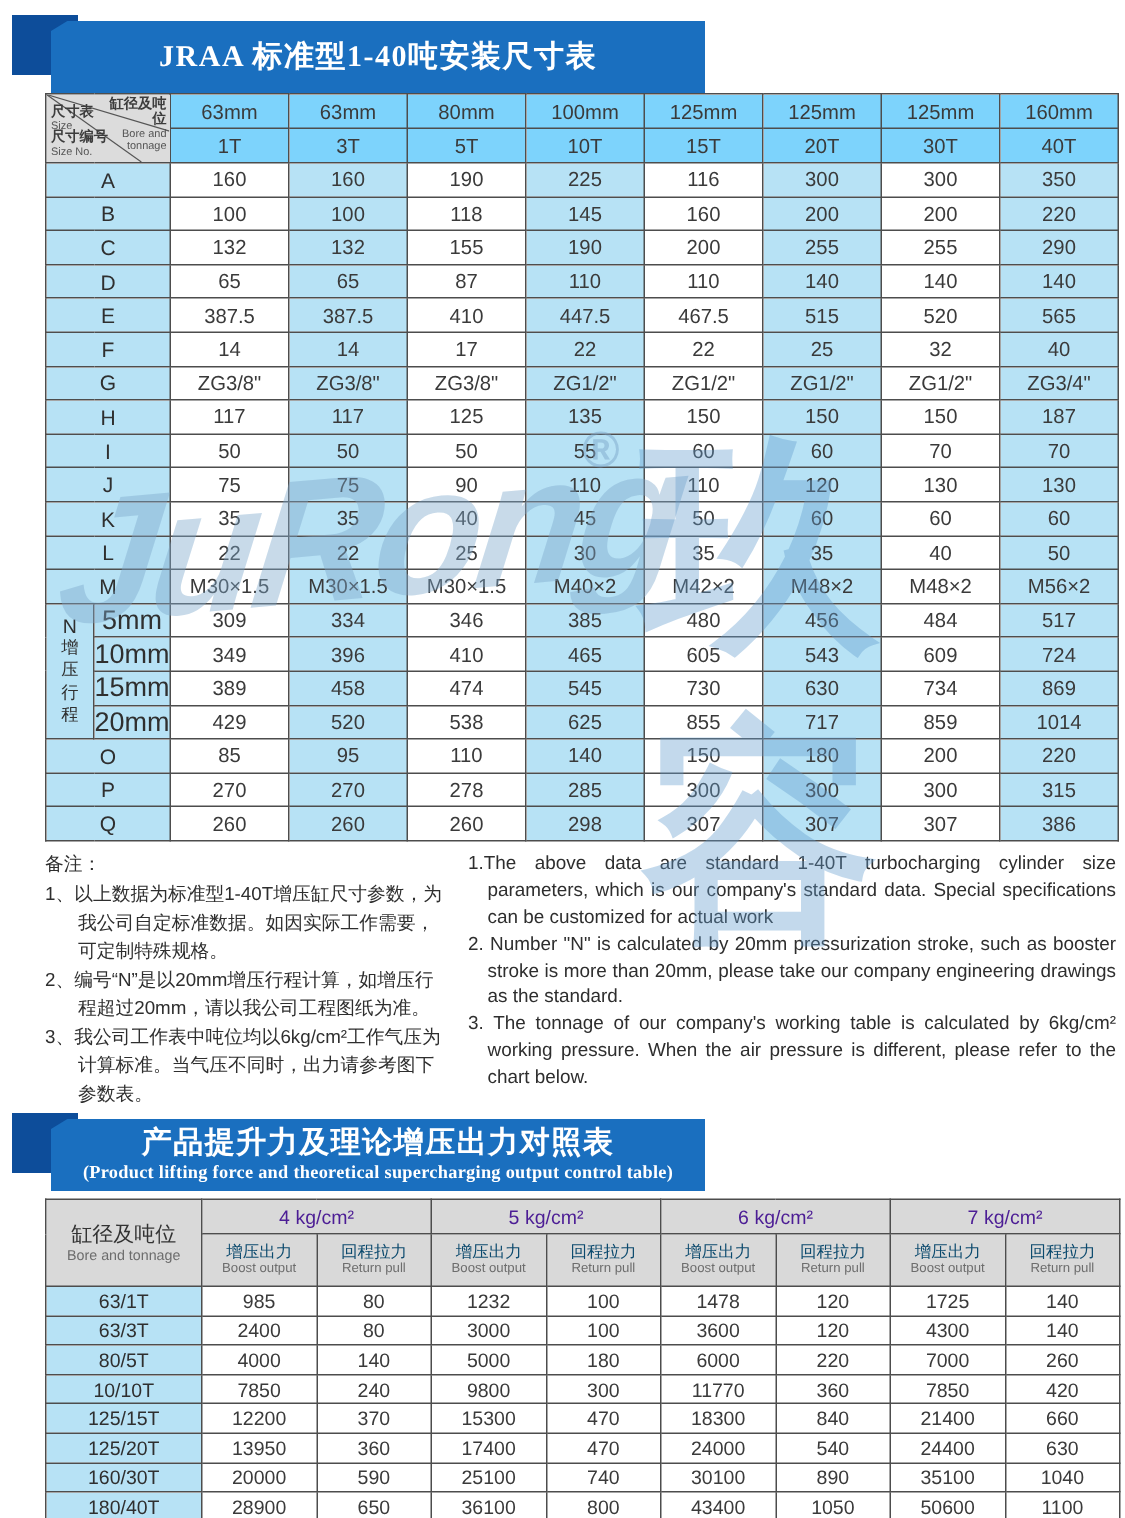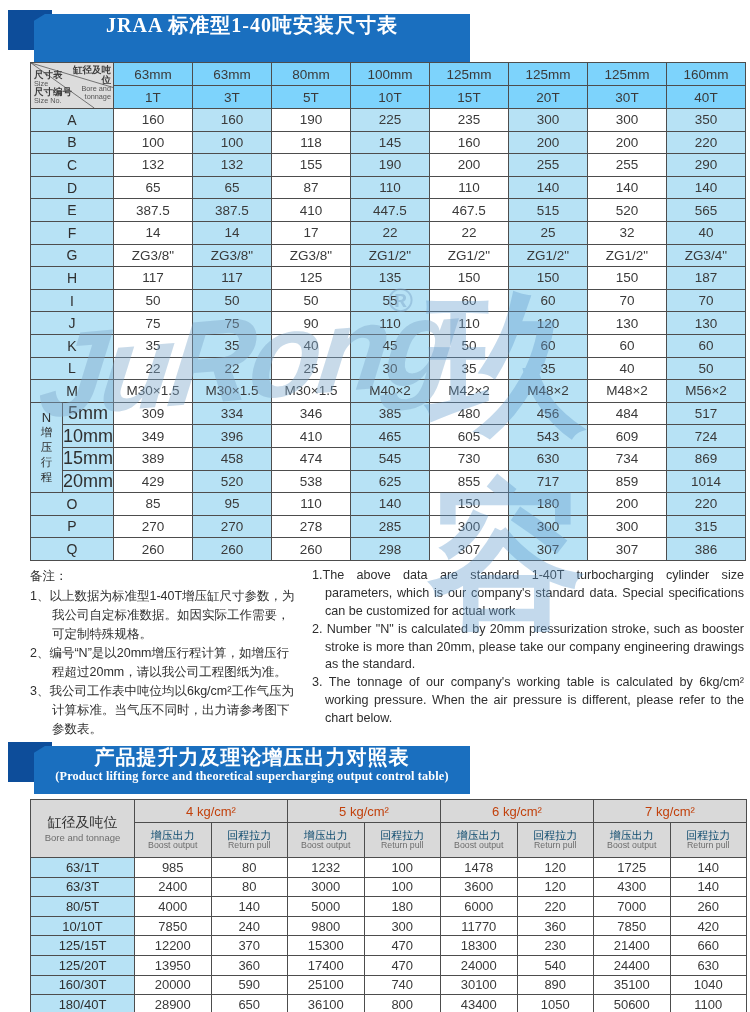--- a/index.html
+++ b/index.html
@@ -2,21 +2,21 @@
 <html><head>
 <meta charset="utf-8">
 <style>
   html,body{margin:0;padding:0;background:#ffffff;}
   body{width:750px;height:1012px;position:relative;font-family:"Liberation Sans",sans-serif;overflow:hidden;}
 
   
   .banner-square{position:absolute;left:8px;width:44px;height:40px;background:#0d4d9a;}
   .banner{position:absolute;left:34px;width:436px;height:48px;background:#1a6fbf;color:#fff;
           clip-path:polygon(0 14%,2.5% 0,100% 0,100% 100%,0 100%);
-          display:flex;flex-direction:column;}
+          display:flex;flex-direction:column;justify-content:center;}
   .banner-cn{font-family:"Liberation Serif",serif;font-weight:bold;font-size:20px;text-align:center;letter-spacing:1px;line-height:1.15;}
   .banner-en{font-family:"Liberation Serif",serif;font-weight:bold;font-size:12.2px;text-align:center;letter-spacing:.2px;line-height:1.2;}
 
   
   table{border-collapse:collapse;table-layout:fixed;}
   .t1{position:absolute;left:30px;top:62px;width:716px;}
   .t1 th,.t1 td{border:1px solid #4d4d4d;text-align:center;vertical-align:middle;padding:0;overflow:hidden;}
   .t1 thead tr{height:23px;}
   .t1 tbody tr{height:22.6px;}
   .t1 .gh{background:#7dd3fc;font-weight:normal;font-size:13.5px;color:#3a3a3a;}
@@ -46,21 +46,21 @@
   .remarks{position:absolute;left:30px;top:567px;width:714px;display:flex;gap:12px;color:#2e2e2e;}
   .rem-cn{width:270px;font-size:12.5px;line-height:1.52;}
   .rem-en{flex:1;font-size:12.6px;line-height:1.42;text-align:justify;}
   .rem-title{margin:0 0 1px 0;}
   .rem-item-cn{padding-left:22px;text-indent:-22px;margin:0;}
   .rem-item-en{padding-left:13px;text-indent:-13px;margin:0;}
 
   
   .t2{position:absolute;left:30px;top:799px;width:716px;}
   .t2 th,.t2 td{border:1px solid #4d4d4d;text-align:center;vertical-align:middle;padding:0;overflow:hidden;}
-  .t2 .pr{height:22px;background:#d9d9d9;font-weight:normal;font-size:13px;color:#c2410c;}
+  .t2 .pr{height:22px;background:#d9d9d9;font-weight:normal;font-size:13px;color:#4c1d95;}
   .t2 .sh{height:34px;background:#d9d9d9;font-weight:normal;}
   .t2 .sh .cn{display:block;font-size:11px;color:#0c4a6e;line-height:1.15;}
   .t2 .sh .en{display:block;font-size:8.8px;color:#6d6d6d;line-height:1.1;}
   .corner2{background:#d9d9d9;font-weight:normal;}
   .corner2 .cn{display:block;font-size:14px;color:#333;line-height:1.25;}
   .corner2 .en{display:block;font-size:9.5px;color:#6d6d6d;line-height:1.2;}
   .t2 tbody tr{height:19.6px;padding-left:28px;}
   .t2 tbody th{background:#b7e2f5;font-weight:normal;font-size:13px;color:#2f2f2f;}
   .t2 tbody td{background:#fff;font-size:13px;color:#3a3a3a;}
 </style>
@@ -116,21 +116,21 @@
         <th class="gh">40T</th>
       </tr>
   </thead>
   <tbody>
       <tr>
         <th class="rl" colspan="2">A</th>
         <td>160</td>
         <td class="alt">160</td>
         <td>190</td>
         <td class="alt">225</td>
-        <td>235</td>
+        <td>116</td>
         <td class="alt">300</td>
         <td>300</td>
         <td class="alt">350</td>
       </tr>
       <tr>
         <th class="rl" colspan="2">B</th>
         <td>100</td>
         <td class="alt">100</td>
         <td>118</td>
         <td class="alt">145</td>
@@ -476,21 +476,21 @@
         <td>7850</td>
         <td>420</td>
       </tr>
       <tr>
         <th>125/15T</th>
         <td>12200</td>
         <td>370</td>
         <td>15300</td>
         <td>470</td>
         <td>18300</td>
-        <td>230</td>
+        <td>840</td>
         <td>21400</td>
         <td>660</td>
       </tr>
       <tr>
         <th>125/20T</th>
         <td>13950</td>
         <td>360</td>
         <td>17400</td>
         <td>470</td>
         <td>24000</td>

